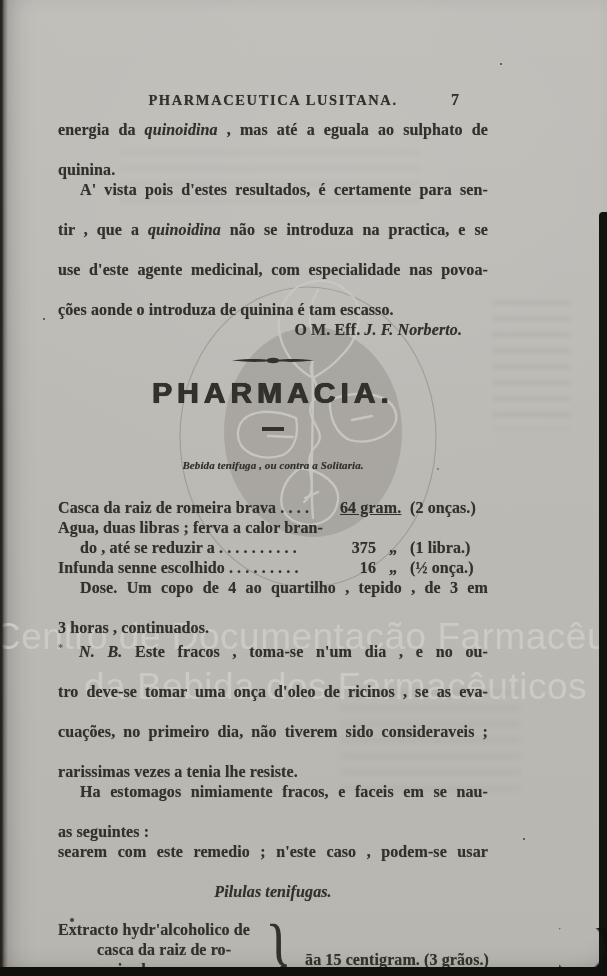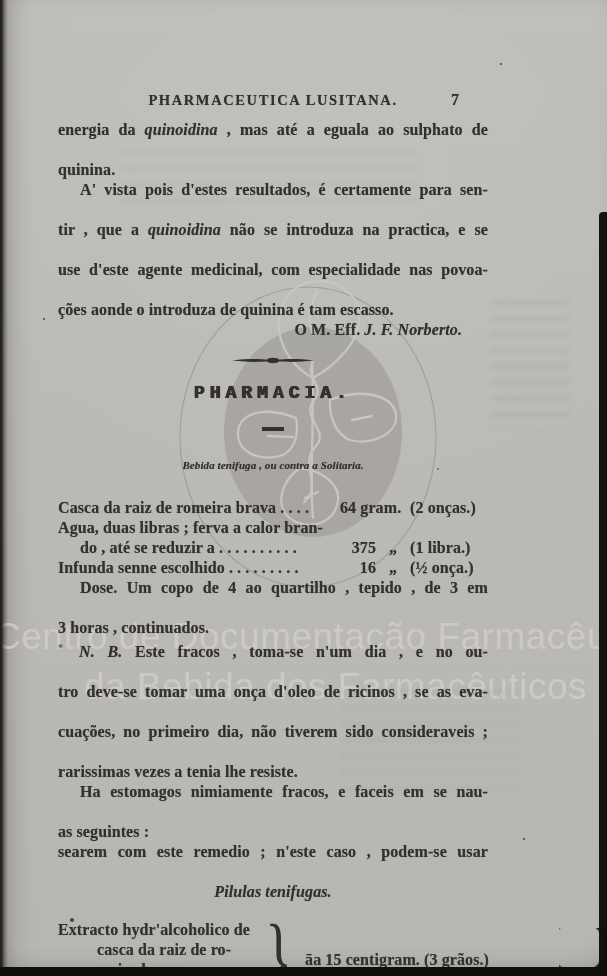--- a/index.html
+++ b/index.html
@@ -47,30 +47,30 @@
 
   .line { line-height:20px; min-height:20px; }
   .j { text-align:justify; }
   .j::after { content:""; display:inline-block; width:100%; height:0; }
   .in { text-indent:22px; }
   .it { font-style:italic; }
   .sig { text-align:right; padding-right:26px; }
   .star { font-size:10px; vertical-align:6px; opacity:.65; margin-right:2px; }
 
   .ornament { display:block; margin:16px auto 0; }
-  .h1 { margin-top:12px; text-align:center; font-family:Liberation Mono, monospace;
-        font-size:18px; line-height:32px; letter-spacing:5px;
+  .h1 { margin-top:12px; text-align:center; font-family:Liberation Sans, sans-serif;
+        font-size:30px; line-height:32px; letter-spacing:5px;
         text-shadow:.6px 0 currentColor,-.6px 0 currentColor,0 0 1px rgba(51,49,44,.5); }
   .dash { width:22px; height:3.5px; background:#33312c; margin:18px auto 0; }
   .subtitle { margin-top:22px; text-align:center; font-size:11px; line-height:24px; }
 
   .recipe { margin-top:21px; }
   .rrow { display:flex; line-height:20px; }
   .rname { flex:1 1 auto; overflow:hidden; white-space:nowrap; }
-  .rval  { flex:0 0 70px; }
+  .rval  { flex:0 0 70px;text-decoration:underline; }
   .rval3 { flex:0 0 36px; text-align:right; }
   .rditto{ flex:0 0 34px; text-align:center; }
   .rparen{ flex:0 0 78px; text-align:left; }
 
   .bracegrp { display:flex; margin-top:18px; align-items:stretch; }
   .bcol { flex:0 0 212px; }
   .bcol .line { line-height:20px; }
   .bind { padding-left:39px; }
   .brace { flex:0 0 auto; align-self:center; font-size:102px; line-height:80px;
            font-weight:400; transform:scaleX(.55); transform-origin:center;

